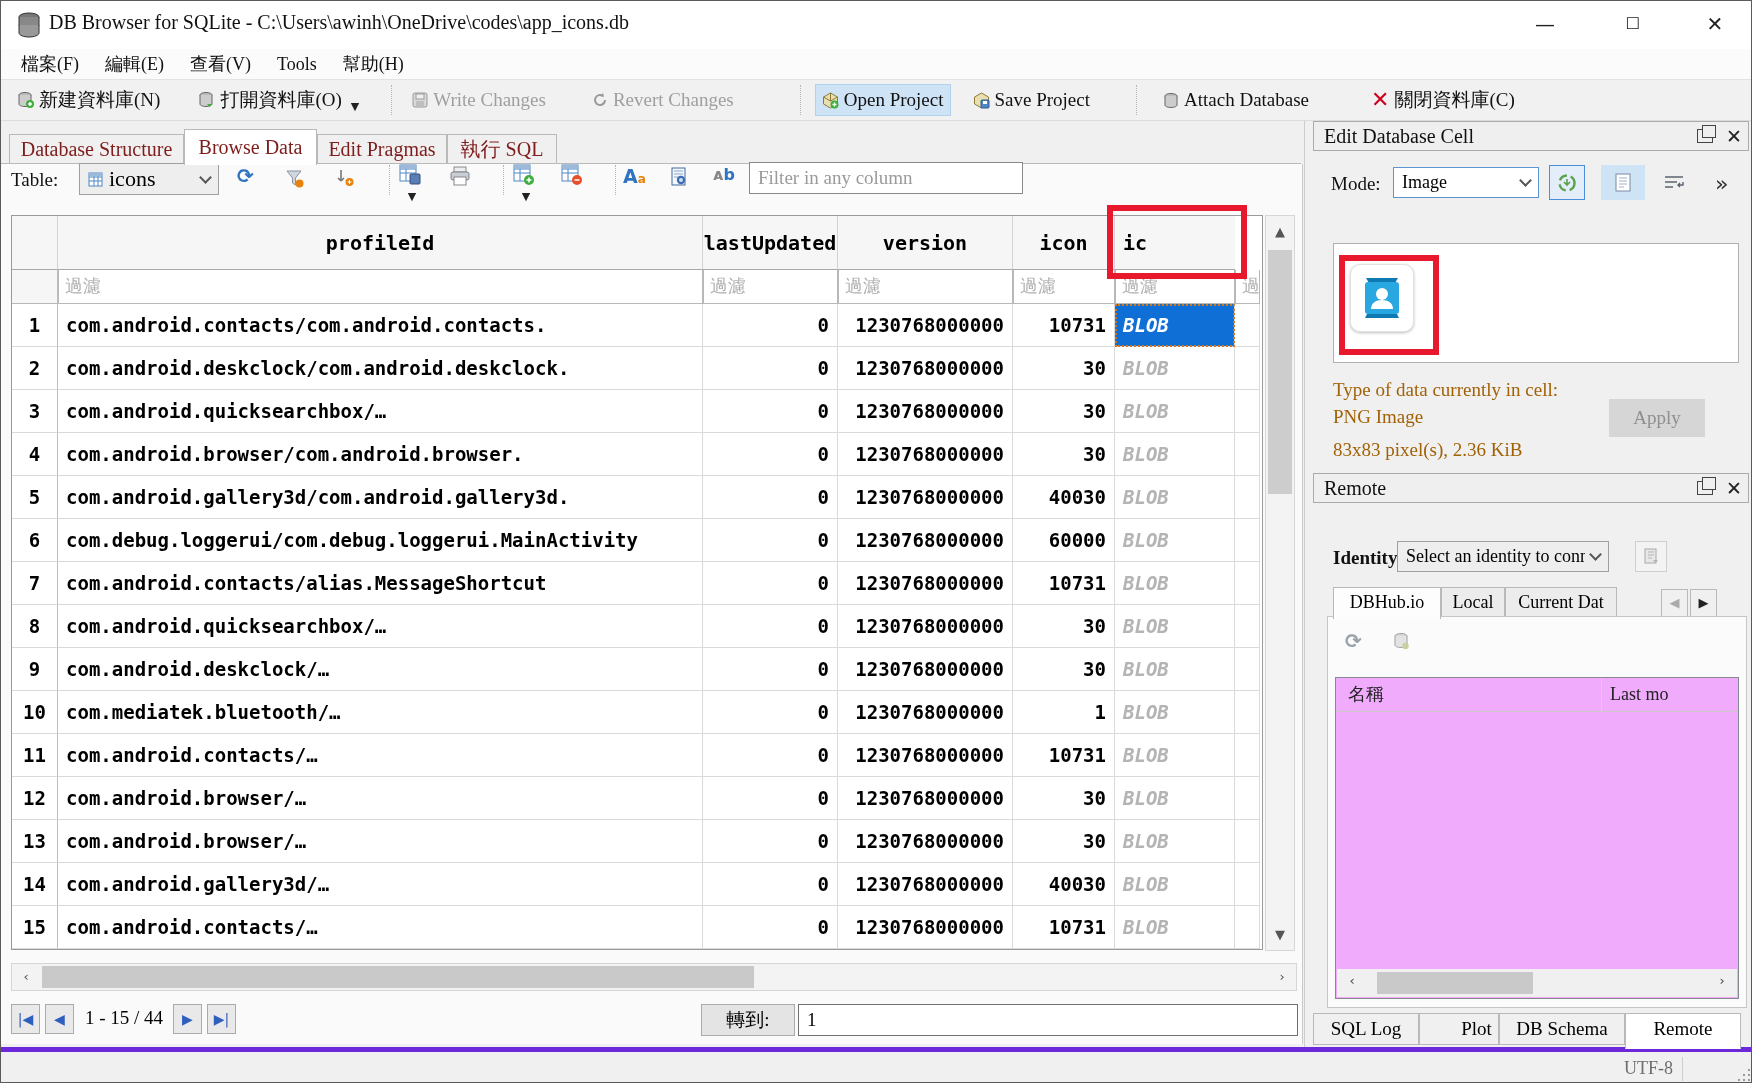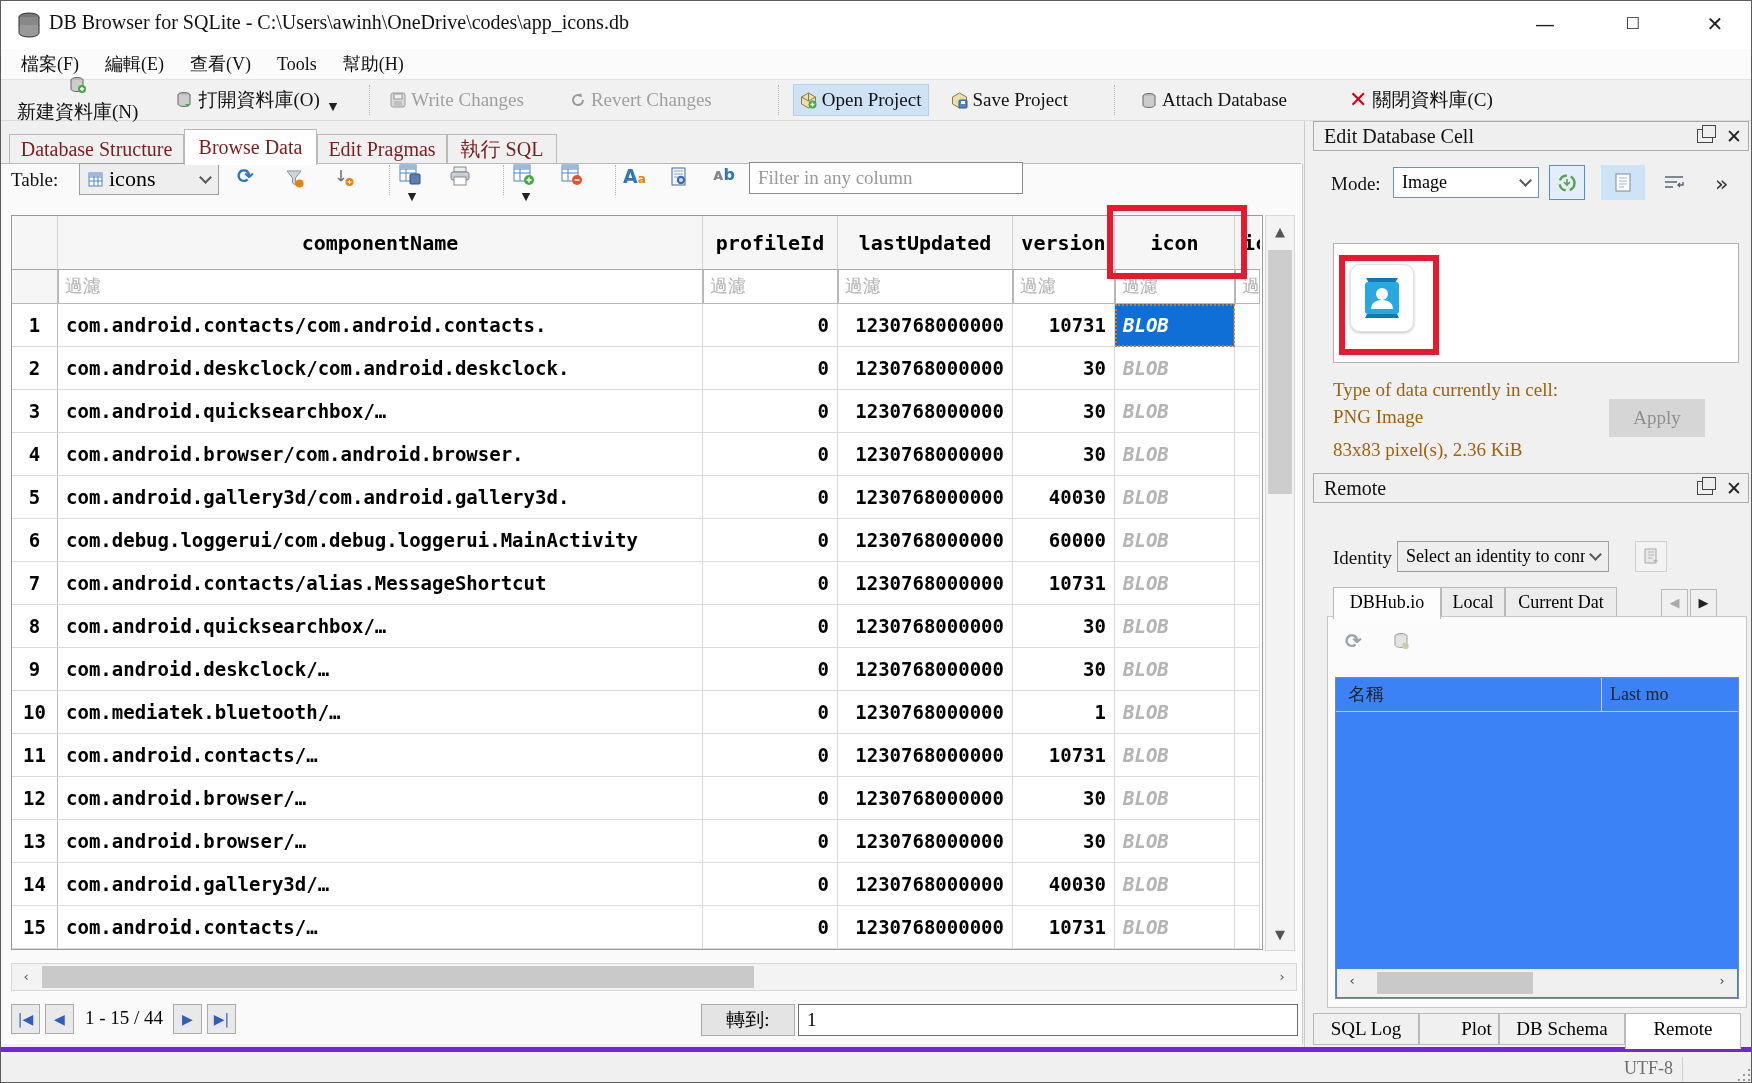--- a/index.html
+++ b/index.html
@@ -68,21 +68,21 @@
   .iconbtn { position:absolute; display:flex; align-items:center; justify-content:center; }
   .previewbox { left:1332px; top:242px; width:406px; height:120px; background:#fff; border:1px solid #b0b0b0; }
   .redrect { position:absolute; border:6px solid #e8192c; background:transparent; z-index:5; }
   .iconcard { position:absolute; left:16px; top:20px; width:64px; height:68px; background:#fff; border:1px solid #e2e2e2; border-radius:10px; box-shadow:0 1px 3px rgba(0,0,0,.25); display:flex; align-items:center; justify-content:center; }
   .infotext { font-size:19px; color:#a16207; }
   .applybtn { left:1608px; top:398px; width:96px; height:38px; background:#d6d6d6; color:#8f8f8f; text-align:center; line-height:38px; font-size:19px; }
   .rtab { position:absolute; top:586px; height:30px; line-height:28px; text-align:center; font-size:18px; background:#ececec; border:1px solid #b9b9b9; border-bottom:none; overflow:hidden; white-space:nowrap; }
   .rtab.sel { background:#fdfdfd; height:32px; z-index:3; }
   .tabscrollbtn { position:absolute; top:588px; width:27px; height:28px; background:#f0f0f0; border:1px solid #b9b9b9; text-align:center; line-height:26px; font-size:13px; font-family:"DejaVu Sans",sans-serif; }
   .rpane { left:1326px; top:615px; width:420px; height:392px; background:#fbfbfb; border:1px solid #c6c6c6; }
-  .listbox { left:1334px; top:676px; width:404px; height:322px; background:#3b82f6; border:1px solid #84898f; }
+  .listbox { left:1334px; top:676px; width:404px; height:322px; background:#f0abfc; border:1px solid #84898f; }
   .listheader { height:34px; border-bottom:1px solid #c9c9c9; font-size:18px; color:#222; display:flex; }
   .lscroll { position:absolute; left:1px; bottom:1px; width:400px; height:28px; background:#f0f0f0; }
   .docktab { position:absolute; top:1012px; height:32px; line-height:30px; text-align:center; font-size:19px; background:#f0f0f0; border:1px solid #b9b9b9; }
   .docktab.sel { background:#fff; border-bottom:1px solid #fff; height:36px; z-index:3; }
   .statusbar { left:0; top:1046px; width:1752px; height:37px; background:#f0f0f0; border-top:5px solid #6d28d9; }
   .grip { position:absolute; right:3px; bottom:3px; width:12px; height:12px;
     background:
       linear-gradient(#9a9a9a,#9a9a9a) 10px 10px/2px 2px no-repeat,
       linear-gradient(#9a9a9a,#9a9a9a) 10px 5px/2px 2px no-repeat,
       linear-gradient(#9a9a9a,#9a9a9a) 5px 10px/2px 2px no-repeat,
@@ -112,21 +112,21 @@
 
   <div class="abs menubar">
     <span class="menuitem">檔案(F)</span>
     <span class="menuitem">編輯(E)</span>
     <span class="menuitem">查看(V)</span>
     <span class="menuitem">Tools</span>
     <span class="menuitem">幫助(H)</span>
   </div>
 
   <div class="abs toolbar">
-    <div class="tbtn" style="margin-left:10px;flex-direction:column;">
+    <div class="tbtn" style="margin-left:10px;">
       <span>
           <svg width="17" height="18" viewBox="0 0 17 18">
             <ellipse cx="8" cy="4" rx="6" ry="2.5" fill="#bbb" stroke="#666"></ellipse>
             <path d="M2 4v9c0 1.4 2.7 2.5 6 2.5s6-1.1 6-2.5V4" fill="#ccc" stroke="#666"></path>
             <circle cx="13" cy="13" r="4" fill="#3fae3f"></circle>
             <path d="M13 11v4M11 13h4" stroke="#fff" stroke-width="1.5"></path>
           </svg>
         </span>
       <span>新建資料庫(N)</span>
     </div>
@@ -278,21 +278,20 @@
         <circle cx="12" cy="13" r="4.2" fill="#3b6db2"></circle>
         <circle cx="12" cy="13" r="2" fill="#cfe0f2"></circle>
       </svg>
   </div>
   <div class="abs" style="left:712px;top:164px;font-family:'DejaVu Sans',sans-serif;font-weight:bold;color:#2f74c0;font-size:16px;"><span style="color:#888;">ᴀ</span>b</div>
   <div class="abs filterinput" style="left:748px;top:161px;width:274px;height:32px;line-height:30px;">Filter in any column</div>
 
   <div class="abs gridwrap">
     <div class="grow">
       <div class="hcell"></div>
-      <div class="hcell">componentName</div>
       <div class="hcell">profileId</div>
       <div class="hcell">lastUpdated</div>
       <div class="hcell">version</div>
       <div class="hcell">icon</div>
       <div class="hcell" style="border-right:none;text-align:left;padding-left:8px;">ic</div>
     </div>
     <div class="grow">
       <div style="background:#f6f6f6;border-right:1px solid #bdbdbd;border-bottom:1px solid #b8b8b8;"></div>
       <div class="fcell">過濾</div>
       <div class="fcell">過濾</div>
@@ -509,21 +508,21 @@
   <div class="abs infotext" style="left:1332px;top:378px;">Type of data currently in cell:</div>
   <div class="abs infotext" style="left:1332px;top:405px;">PNG Image</div>
   <div class="abs applybtn">Apply</div>
   <div class="abs infotext" style="left:1332px;top:438px;">83x83 pixel(s), 2.36 KiB</div>
 
   <div class="abs paneltitle" style="left:1312px;top:472px;">
     <span>Remote</span>
     <span class="pticon floaticon" style="left:383px;"></span>
     <span class="pticon ptx" style="left:412px;">✕</span>
   </div>
-  <div class="abs ctl-label" style="left:1332px;top:546px;">Identity</div>
+  <div class="abs ctl-label" style="left:1332px;top:546px;font-weight:bold;">Identity</div>
   <div class="abs combo" style="left:1396px;top:540px;width:212px;height:31px;">
     <span style="font-size:18px;white-space:nowrap;overflow:hidden;">Select an identity to conne</span>
     <span class="chev" style="flex:none;"></span>
   </div>
   <div class="iconbtn" style="left:1634px;top:540px;width:32px;height:31px;background:#f3f3f3;border:1px solid #cfcfcf;">
     <svg width="15" height="17" viewBox="0 0 15 17">
         <rect x="1" y="1" width="11" height="14" fill="#e7e7e7" stroke="#a9a9a9"></rect>
         <path d="M4 4h6M4 7h6M4 10h4" stroke="#b5b5b5"></path>
         <path d="M9 12h5l-2.5 3z" fill="#b5b5b5"></path>
       </svg>

